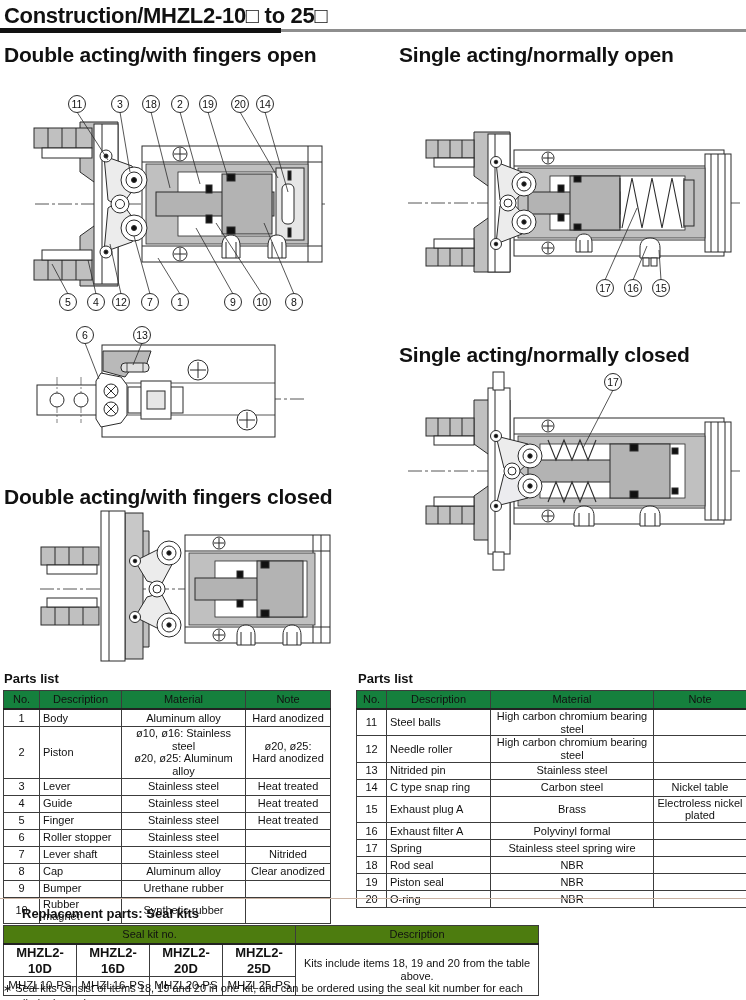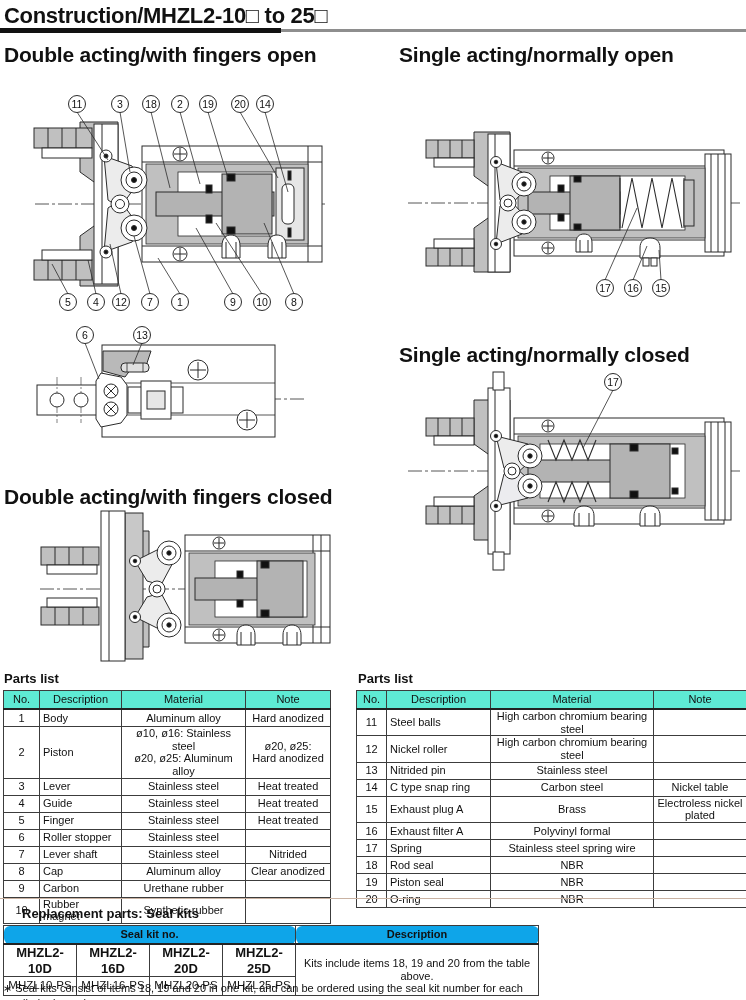--- a/index.html
+++ b/index.html
@@ -16,29 +16,29 @@
   
   .sec-head{font-size:21px;font-weight:bold;letter-spacing:-0.2px;}
   
   .tbl-head{font-size:13px;font-weight:bold;}
   
   svg{display:block;}
   svg text.co{font-size:10.5px;fill:#111;text-anchor:middle;font-family:"Liberation Sans",sans-serif;}
   
   table.parts{border-collapse:collapse;table-layout:fixed;font-size:11px;}
   table.parts th,table.parts td{border:1px solid #3c3c3c;padding:0 3px;line-height:1.15;}
-  table.parts th{background:#5eead4;font-weight:normal;height:17px;border-bottom:2px solid #222;}
+  table.parts th{background:#15803d;font-weight:normal;height:17px;border-bottom:2px solid #222;}
   table.parts td{height:16px;text-align:center;white-space:pre-line;}
   table.parts td.c0{width:auto;}
   table.parts td.c1{text-align:left;font-weight:normal;}
   table.parts{border:1.5px solid #111;}
   
   table.seal{border-collapse:collapse;table-layout:fixed;font-size:11px;border:1.5px solid #111;}
   table.seal th,table.seal td{border:1px solid #3c3c3c;padding:0 3px;text-align:center;line-height:1.2;}
-  table.seal th{background:#0ea5e9;font-weight:bold;height:17px;border-bottom:2px solid #222;border-radius:6px;}
+  table.seal th{background:#4d7c0f;font-weight:normal;height:17px;border-bottom:2px solid #222;}
   table.seal td.model{font-size:13px;font-weight:bold;height:20px;}
   table.seal td.kitno{font-size:11.5px;height:18px;}
   table.seal td.desc{font-size:11px;}
   .footnote{font-size:11px;line-height:1.35;}
   .divider{height:1px;background:#c9b2a2;}
 </style>
 </head>
 <body>
 
 <div class="abs page-title">Construction/MHZL2-10□ to 25□</div>
@@ -515,21 +515,21 @@
         <td class="c3">Nitrided</td>
       </tr>
       <tr>
         <td class="c0">8</td>
         <td class="c1">Cap</td>
         <td class="c2">Aluminum alloy</td>
         <td class="c3">Clear anodized</td>
       </tr>
       <tr>
         <td class="c0">9</td>
-        <td class="c1">Carbon</td>
+        <td class="c1">Bumper</td>
         <td class="c2">Urethane rubber</td>
         <td class="c3"></td>
       </tr>
       <tr>
         <td class="c0">10</td>
         <td class="c1">Rubber magnet</td>
         <td class="c2">Synthetic rubber</td>
         <td class="c3"></td>
       </tr>
     </tbody>
@@ -553,21 +553,21 @@
     </thead>
     <tbody>
       <tr>
         <td class="c0">11</td>
         <td class="c1">Steel balls</td>
         <td class="c2">High carbon chromium bearing steel</td>
         <td class="c3"></td>
       </tr>
       <tr>
         <td class="c0">12</td>
-        <td class="c1">Nickel roller</td>
+        <td class="c1">Needle roller</td>
         <td class="c2">High carbon chromium bearing steel</td>
         <td class="c3"></td>
       </tr>
       <tr>
         <td class="c0">13</td>
         <td class="c1">Nitrided pin</td>
         <td class="c2">Stainless steel</td>
         <td class="c3"></td>
       </tr>
       <tr>

